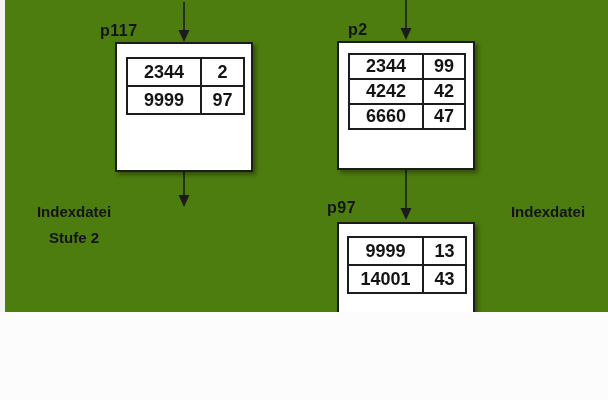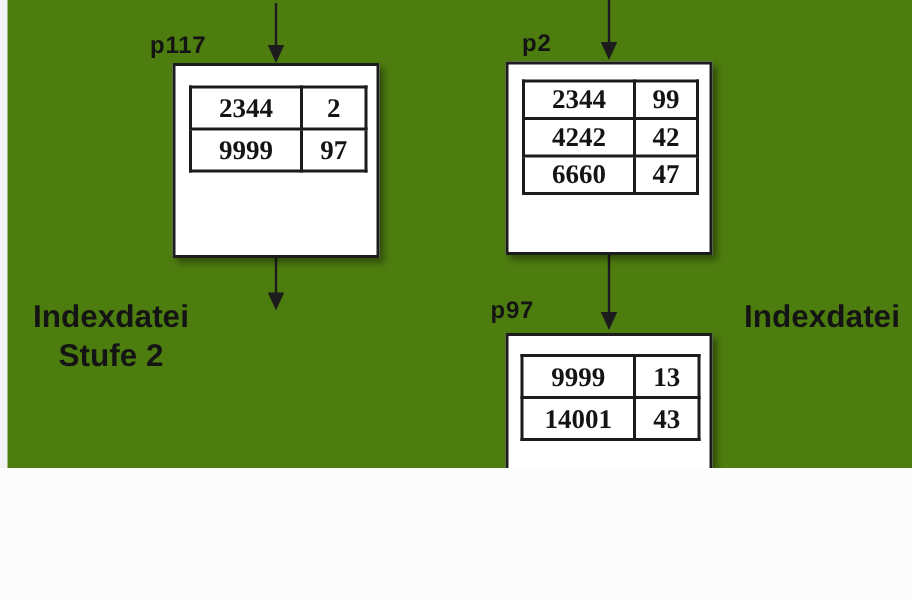--- a/index.html
+++ b/index.html
@@ -16,27 +16,27 @@
     box-shadow:3px 3px 4px rgba(0,0,0,0.35);box-sizing:border-box;
   }
   .node-label{
     position:absolute;font-size:16px;font-weight:bold;letter-spacing:0.5px;
   }
   .kv{
     position:absolute;border-collapse:collapse;background:#ffffff;table-layout:fixed;
   }
   .kv td{
     border:2px solid #1c1c1c;text-align:center;vertical-align:middle;
-    font-weight:bold;font-size:18px;padding:0;font-family:Liberation Serif, serif;
+    font-weight:bold;font-size:18px;padding:0;
   }
   .rows-tall td{height:26px;}
   .rows-short td{height:23px;}
   .caption{
     position:absolute;width:112px;text-align:center;
-    font-size:21px;font-weight:bold;line-height:26px;
+    font-size:15px;font-weight:bold;line-height:26px;
   }
 </style>
 </head>
 <body>
 
 <div class="canvas">
 
   <div class="left-edge"></div>
 
   <svg class="arrows" width="608" height="400" viewBox="0 0 608 400">

